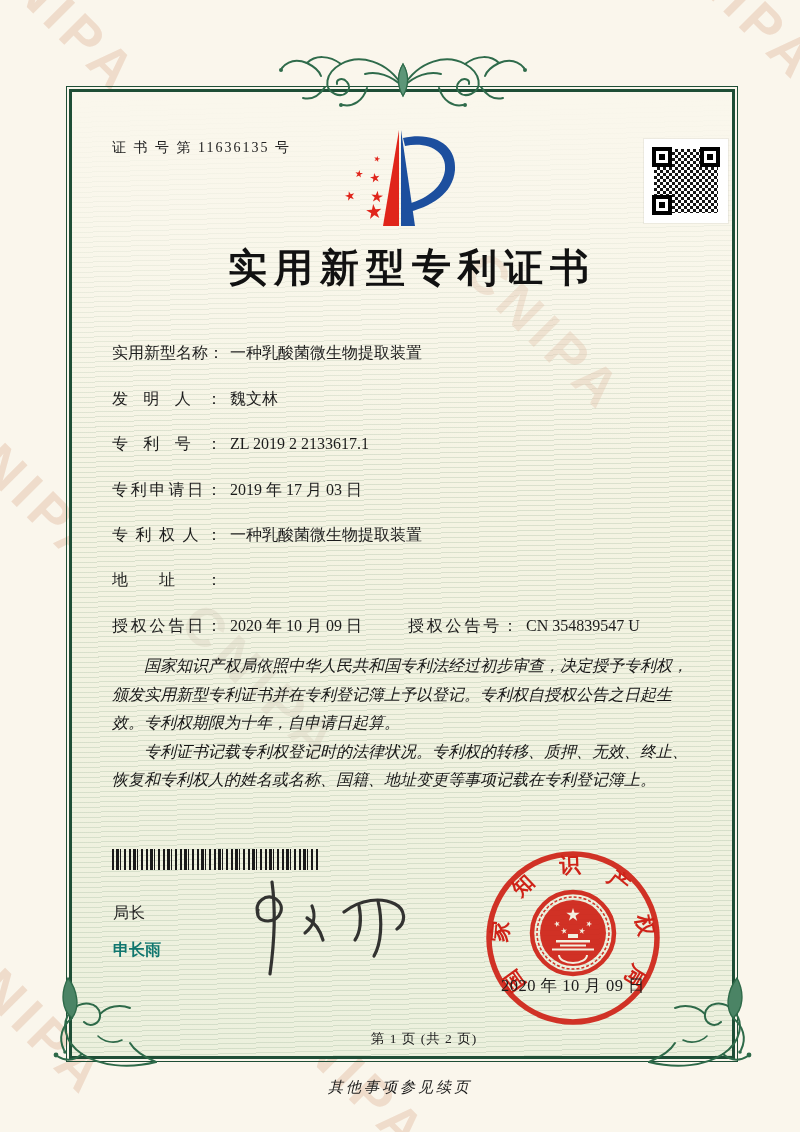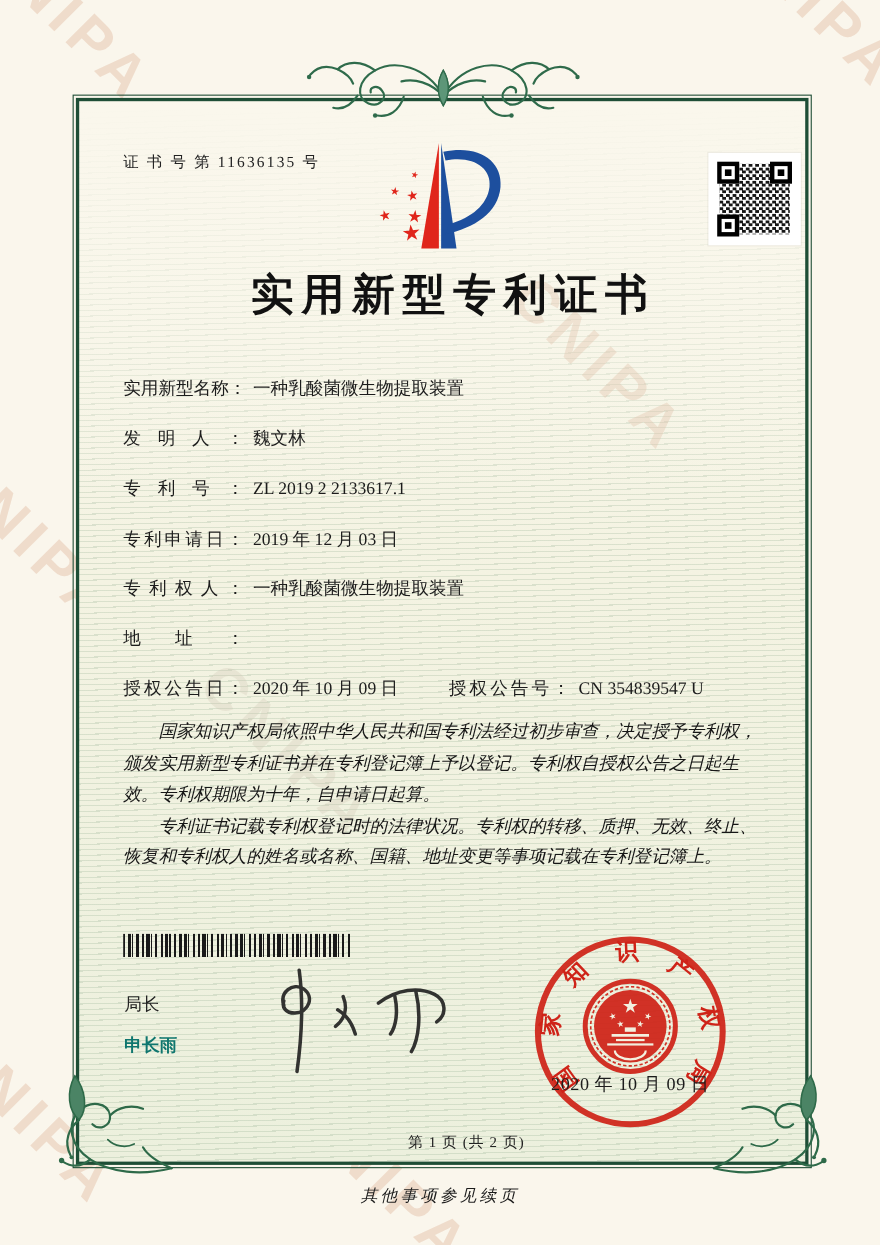--- a/index.html
+++ b/index.html
@@ -206,21 +206,21 @@
 </div>
 <div class="field-row" style="top:480px;">
   <span class="char-justify">
       <span>专</span>
       <span>利</span>
       <span>申</span>
       <span>请</span>
       <span>日</span>
       <span>：</span>
     </span>
-  <span class="row-value">2019 年 12 月 03 日</span>
+  <span class="row-value">2019 年 17 月 03 日</span>
 </div>
 <div class="field-row" style="top:525px;">
   <span class="char-justify">
       <span>专</span>
       <span>利</span>
       <span>权</span>
       <span>人</span>
       <span>：</span>
     </span>
   <span class="row-value">一种乳酸菌微生物提取装置</span>

